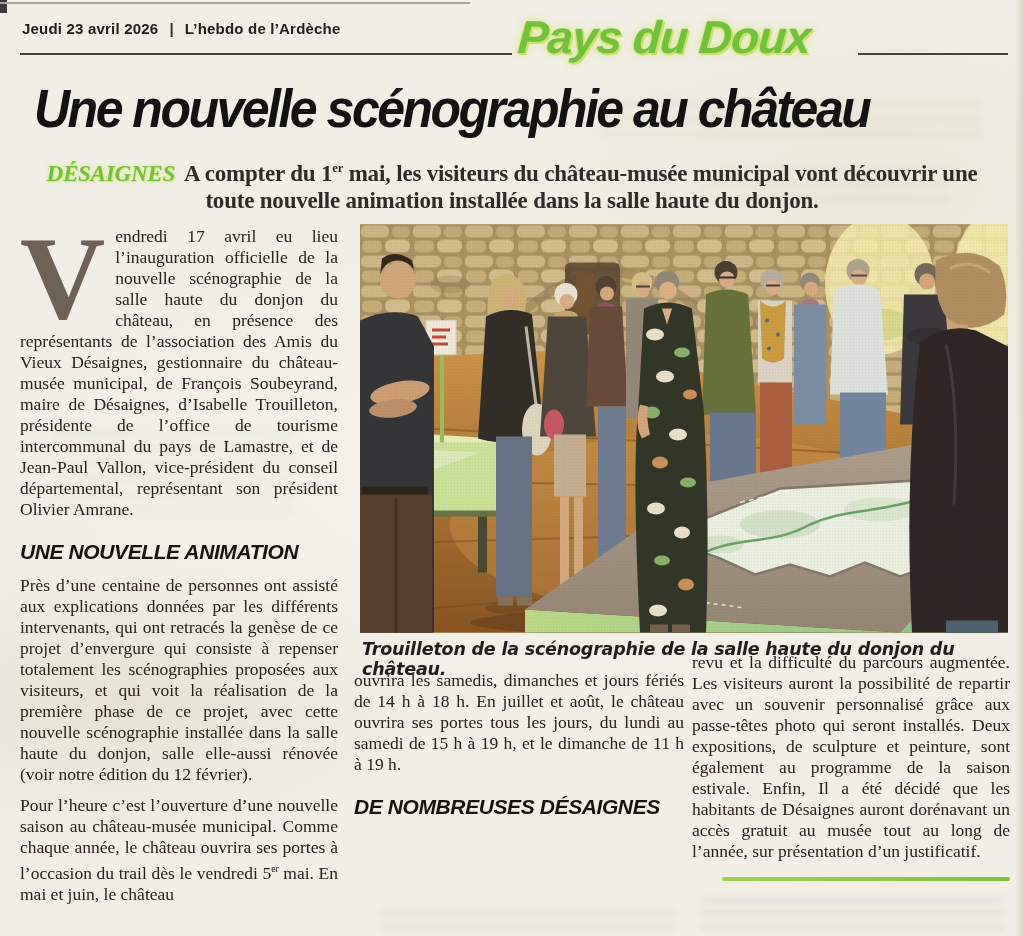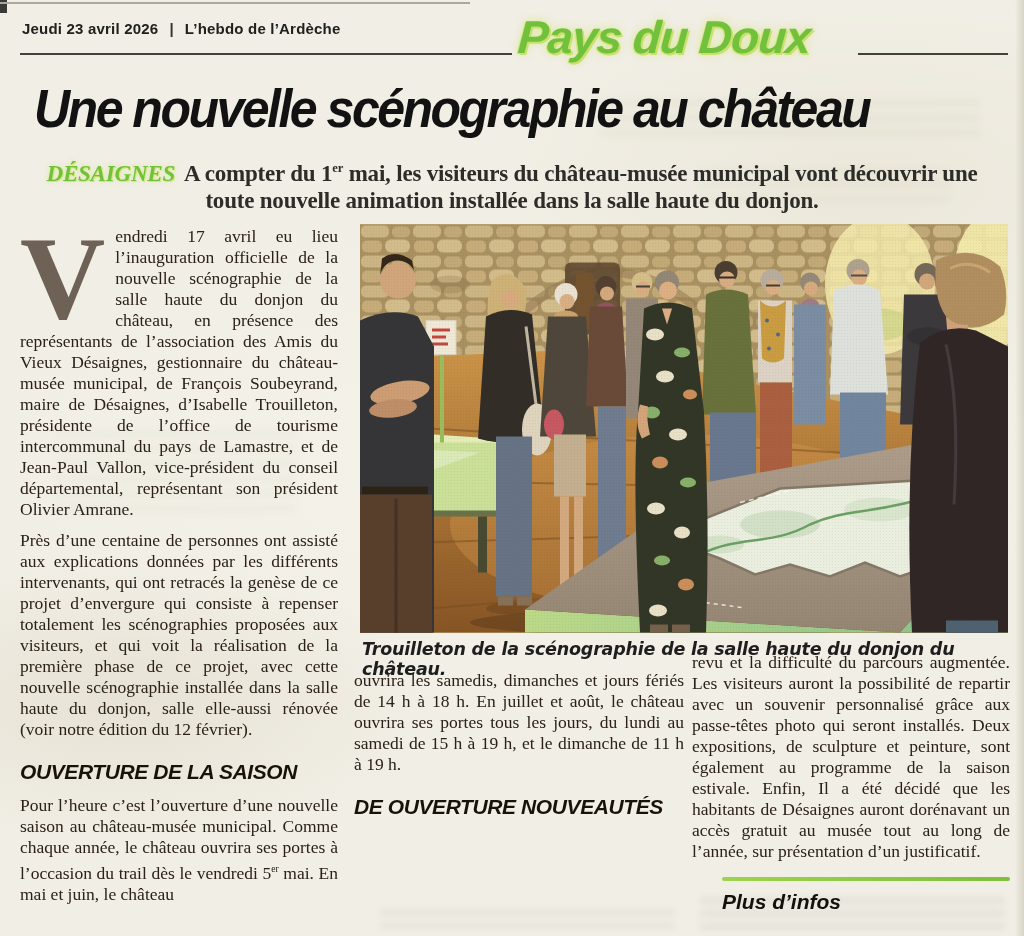--- a/index.html
+++ b/index.html
@@ -83,22 +83,22 @@
     <div class="section-title">Pays du Doux</div>
     <div class="rule rule-right"></div>
   </header>
 
   <h1 class="headline">Une nouvelle scénographie au château</h1>
 
   <p class="lede"><span class="kicker">DÉSAIGNES</span><span>A compter du 1</span><sup>er</sup><span> mai, les visiteurs du château-musée municipal vont découvrir une toute nouvelle animation installée dans la salle haute du donjon.</span></p>
 
   <div class="col col-left">
     <p><span class="dropcap">V</span><span>endredi 17 avril eu lieu l’inauguration officielle de la nouvelle scénographie de la salle haute du donjon du château, en présence des représentants de l’association des Amis du Vieux Désaignes, gestionnaire du château-musée municipal, de François Soubeyrand, maire de Désaignes, d’Isabelle Trouilleton, présidente de l’office de tourisme intercommunal du pays de Lamastre, et de Jean-Paul Vallon, vice-président du conseil départemental, représentant son président Olivier Amrane.</span></p>
+    <h2>UNE NOUVELLE ANIMATION</h2>
     <p>Près d’une centaine de personnes ont assisté aux explications données par les différents intervenants, qui ont retracés la genèse de ce projet d’envergure qui consiste à repenser totalement les scénographies proposées aux visiteurs, et qui voit la réalisation de la première phase de ce projet, avec cette nouvelle scénographie installée dans la salle haute du donjon, salle elle-aussi rénovée (voir notre édition du 12 février).</p>
-    <h2>OUVERTURE DE LA SAISON</h2>
     <p><span>Pour l’heure c’est l’ouverture d’une nouvelle saison au château-musée municipal. Comme chaque année, le château ouvrira ses portes à l’occasion du trail dès le vendredi 5</span><sup>er</sup><span> mai. En mai et juin, le château</span></p>
   </div>
 
   <figure class="photo">
     <svg width="648" height="409" viewBox="0 0 648 408">
       <defs>
         <pattern id="stones" width="52" height="30" patternUnits="userSpaceOnUse">
           <rect width="52" height="30" fill="#a28c60"></rect>
           <rect x="1" y="1" width="28" height="12" rx="5" fill="#c9b586"></rect>
           <rect x="32" y="2" width="18" height="11" rx="5" fill="#bda878"></rect>
@@ -313,24 +313,23 @@
       </g>
 
       <rect x="0" y="0" width="648" height="408" fill="#f0c470" opacity=".08"></rect>
     </svg>
   </figure>
 
   <div class="caption">Trouilleton de la scénographie de la salle haute du donjon du château.</div>
 
   <div class="col col-mid">
     <p>ouvrira les samedis, dimanches et jours fériés de 14 h à 18 h. En juillet et août, le château ouvrira ses portes tous les jours, du lundi au samedi de 15 h à 19 h, et le dimanche de 11 h à 19 h.</p>
-    <h2>DE OUVERTURE NOUVEAUTÉS</h2>
+    <h2>DE NOMBREUSES DÉSAIGNES</h2>
   </div>
 
   <div class="col col-right">
     <p>revu et la difficulté du parcours augmentée. Les visiteurs auront la possibilité de repartir avec un souvenir personnalisé grâce aux passe-têtes photo qui seront installés. Deux expositions, de sculpture et peinture, sont également au programme de la saison estivale. Enfin, Il a été décidé que les habitants de Désaignes auront dorénavant un accès gratuit au musée tout au long de l’année, sur présentation d’un justificatif.</p>
     <div class="infobox">
       <div class="infobox-rule"></div>
-      <h3>Plus d’infos</h3>
 
     </div>
   </div>
 </div>
 
 </body></html>

